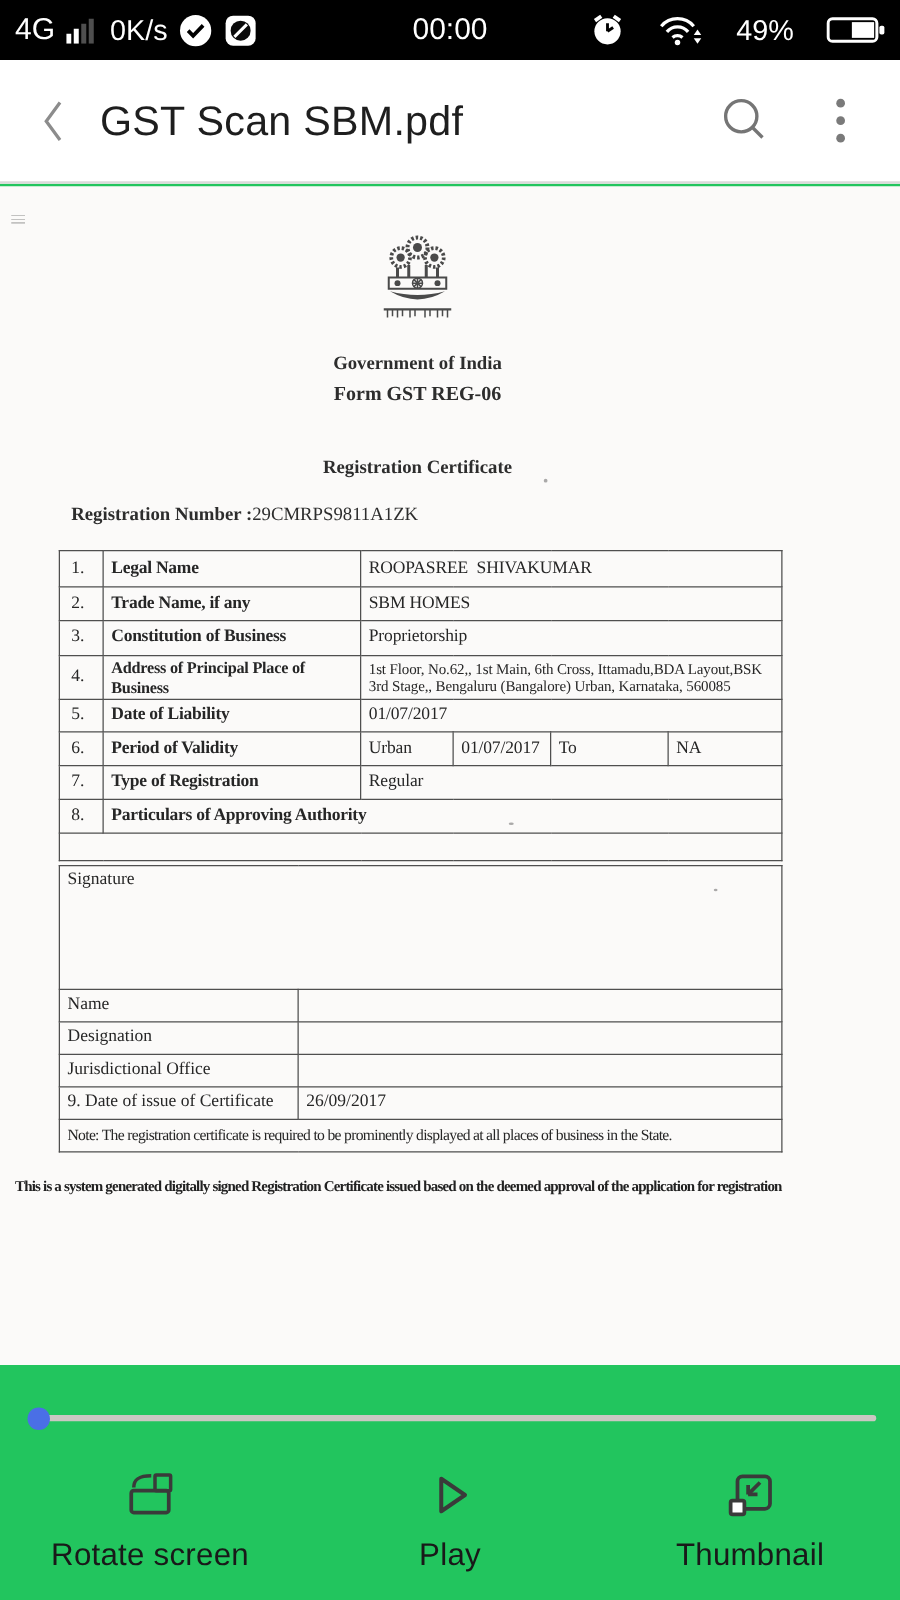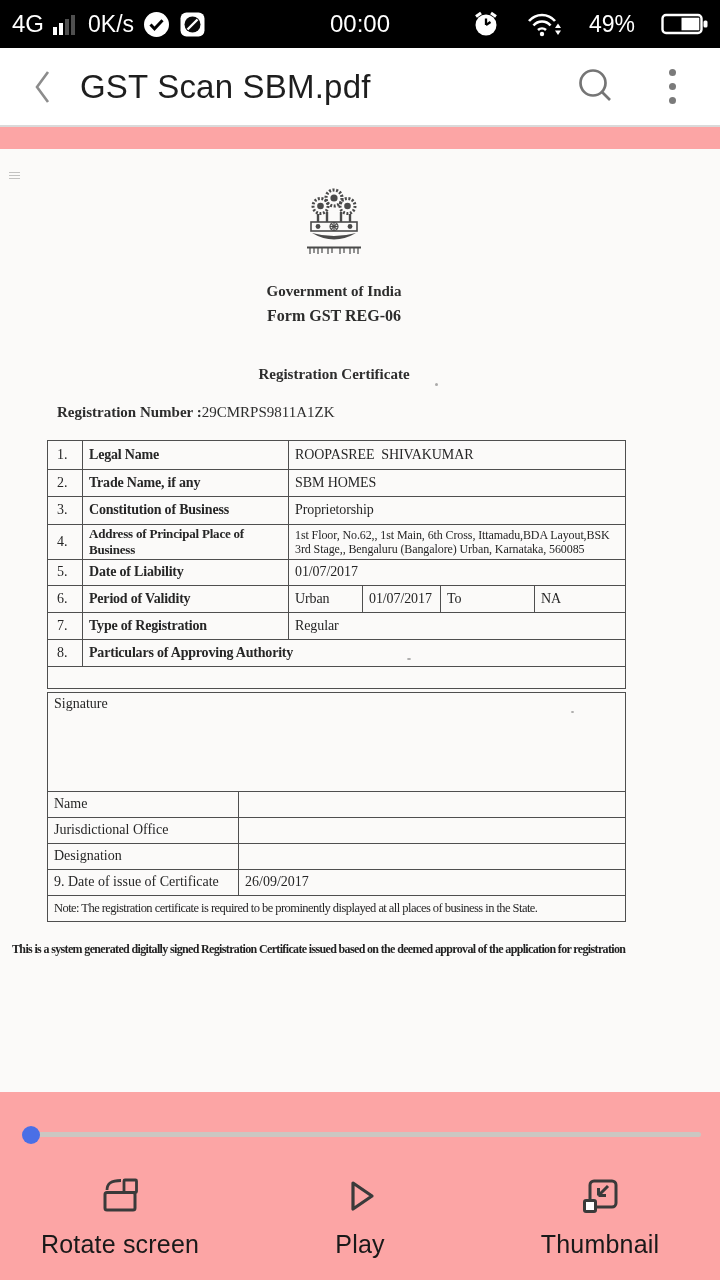--- a/index.html
+++ b/index.html
@@ -1,28 +1,28 @@
 <!DOCTYPE html>
 <html><head>
 <meta charset="utf-8">
 <style>
   html,body{margin:0;padding:0;background:#ffffff;}
-  #screen{position:relative;width:720px;height:1280px;background:#fca5a5;overflow:hidden;
+  #screen{position:relative;width:720px;height:1280px;background:#22c55e;overflow:hidden;
           font-family:"Liberation Sans","DejaVu Sans",sans-serif;}
 
   
   .statusbar{position:absolute;top:0;left:0;width:720px;height:48px;background:#000;color:#fff;
              display:flex;align-items:center;padding:0 12px;box-sizing:border-box;font-size:23px;}
   .sb-left{display:flex;align-items:center;gap:9px;}
   .sb-time{position:absolute;left:0;right:0;text-align:center;font-size:24px;}
   .sb-right{margin-left:auto;display:flex;align-items:center;gap:26px;z-index:2;}
   .sb-ic{display:block;}
 
   
-  .appbar{position:absolute;top:48px;left:0;width:720px;height:79px;background:#fff;
+  .appbar{position:absolute;top:48px;left:0;width:720px;height:99px;background:#fff;
           border-bottom:2px solid #dadada;box-sizing:border-box;display:flex;align-items:center;}
   .back-btn{width:58px;height:60px;display:flex;align-items:center;justify-content:center;margin-left:14px;}
   .appbar-title{font-size:33px;color:#1e1e1e;margin-left:8px;letter-spacing:.2px;}
   .appbar-actions{margin-left:auto;display:flex;align-items:center;gap:28px;margin-right:24px;}
   .iconbtn{width:48px;height:48px;display:flex;align-items:center;justify-content:center;}
   .menu-dots{display:flex;flex-direction:column;gap:7px;align-items:center;}
   .menu-dots i{width:7px;height:7px;border-radius:50%;background:#7a7a7a;}
 
   
   .page{position:absolute;top:149px;left:0;width:720px;height:943px;background:#fbfaf9;color:#2d2d2d;
@@ -265,25 +265,25 @@
           </colgroup>
         <tbody>
             <tr>
           <td class="sig h94" colspan="2">Signature</td>
         </tr>
         <tr>
           <td class="h23">Name</td>
           <td></td>
         </tr>
         <tr>
+          <td class="h23">Designation</td>
+          <td></td>
+        </tr>
+        <tr>
           <td class="h23">Jurisdictional Office</td>
-          <td></td>
-        </tr>
-        <tr>
-          <td class="h23">Designation</td>
           <td></td>
         </tr>
         <tr>
           <td class="h23">9. Date of issue of Certificate</td>
           <td>26/09/2017</td>
         </tr>
         <tr>
           <td class="h23 notecell" colspan="2">Note: The registration certificate is required to be prominently displayed at all places of business in the State.</td>
         </tr>
       </tbody>

